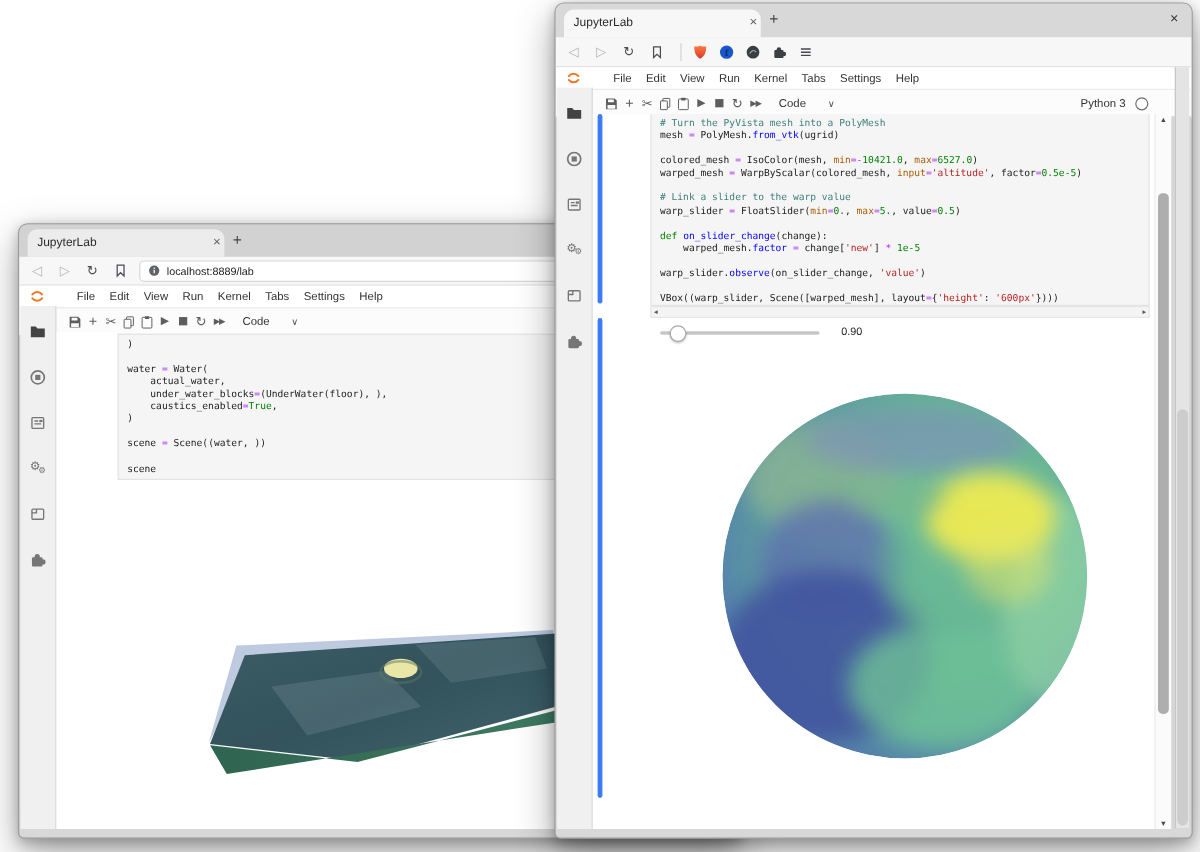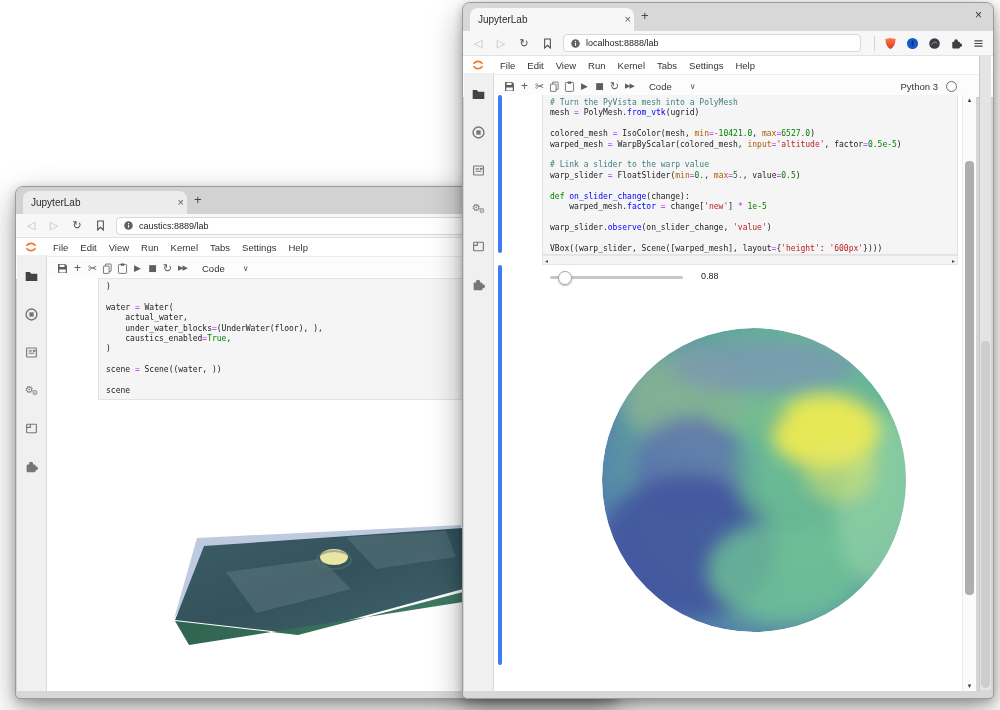--- a/index.html
+++ b/index.html
@@ -34,21 +34,21 @@
   .urlfield{flex:1;height:16px;background:#fff;border:1px solid #d8d8d8;border-radius:4px;
             display:flex;align-items:center;gap:5px;padding:0 6px;font-size:9px;color:#1d1d1d;min-width:0}
   .urlfield svg{width:11px;height:11px;flex:none}
   .urltext{white-space:nowrap;overflow:hidden}
   .actions{display:flex;align-items:center;gap:8px;margin-left:4px;padding-left:8px;
            border-left:1px solid #d2d2d2}
   .actions .ib svg{width:13px;height:13px}
 
   
   .menubar{position:relative;height:18px;background:#fff;border-bottom:1px solid #ececec;
-           display:flex;align-items:center;padding:0 8px;gap:1px;font-size:9.5px;color:#333}
+           display:flex;align-items:center;padding:0 8px;gap:12px;font-size:9.5px;color:#333}
   .jlogo{display:inline-flex;margin-right:8px}
   .jlogo svg{width:14px;height:14px}
   .menu-item{padding:0 6px}
   .toolbar{position:relative;height:22px;background:#fcfcfc;border-bottom:1px solid #c8c8c8;
            display:flex;align-items:center;padding:0 10px 0 40px}
   .tbicons{display:flex;align-items:center;gap:2px}
   .tbicons .ib{width:13px;color:#5e5e5e}
   .celltype{margin-left:13px;display:flex;align-items:center;gap:18px;font-size:9.5px;color:#333}
   .celltype .chev{color:#555;display:inline-flex}
   .kernel{margin-left:auto;display:flex;align-items:center;gap:8px;font-size:9.5px;color:#333;margin-right:26px}
@@ -140,21 +140,21 @@
         </span>
       </span>
     <span class="urlfield">
       <span style="display:inline-flex">
           <svg viewBox="0 0 16 16">
             <circle cx="8" cy="8" r="6.2" fill="#5f6368"></circle>
             <rect x="7.25" y="7" width="1.5" height="4.2" fill="#fff"></rect>
             <rect x="7.25" y="4.4" width="1.5" height="1.6" fill="#fff"></rect>
           </svg>
         </span>
-      <span class="urltext">caustics:8889/lab</span>
+      <span class="urltext">localhost:8889/lab</span>
     </span>
   </div>
   <div class="menubar">
     <span class="jlogo">
         <svg viewBox="0 0 16 16">
           <path d="M3.4 6.1a5.9 5.9 0 0 1 9.2 0" fill="none" stroke="#f37626" stroke-width="1.9" stroke-linecap="round"></path>
           <path d="M3.4 9.9a5.9 5.9 0 0 0 9.2 0" fill="none" stroke="#f37626" stroke-width="1.9" stroke-linecap="round"></path>
         </svg>
       </span>
     <span style="display:flex">
@@ -305,30 +305,20 @@
         </span>
         <span class="ib">
           <span class="g" style="font-size:11px;font-family:'DejaVu Sans',sans-serif">↻</span>
         </span>
         <span class="ib">
           <svg viewBox="0 0 16 16">
             <path d="M4.5 2.5h7v11L8 10.2l-3.5 3.3z" fill="none" stroke="currentColor" stroke-width="1.3"></path>
           </svg>
         </span>
       </span>
-    <span class="urlfield">
-      <span style="display:inline-flex">
-          <svg viewBox="0 0 16 16">
-            <circle cx="8" cy="8" r="6.2" fill="#5f6368"></circle>
-            <rect x="7.25" y="7" width="1.5" height="4.2" fill="#fff"></rect>
-            <rect x="7.25" y="4.4" width="1.5" height="1.6" fill="#fff"></rect>
-          </svg>
-        </span>
-      <span class="urltext">localhost:8888/lab</span>
-    </span>
     <span class="actions">
         <span class="ib">
           <svg viewBox="0 0 16 16">
             <defs>
               <linearGradient id="shg" x1="0" y1="0" x2="0" y2="1">
                 <stop offset="0" stop-color="#ff7a45"></stop>
                 <stop offset="1" stop-color="#d93a23"></stop>
               </linearGradient>
             </defs>
             <path d="M8 1.3c2.3.8 4.6 1 6.2.8-.2 6-1.5 10-6.2 12.6C3.3 12.1 2 8.1 1.8 2.1c1.6.2 3.9 0 6.2-.8z" fill="url(#shg)"></path>
@@ -469,21 +459,21 @@
     <div class="cell">
       <pre class="code"><div class="cl"><span class="tk-c"># Turn the PyVista mesh into a PolyMesh</span></div><div class="cl"><span class="tk-p">mesh </span><span class="tk-o">=</span><span class="tk-p"> PolyMesh.</span><span class="tk-f">from_vtk</span><span class="tk-p">(ugrid)</span></div><div class="cl"></div><div class="cl"><span class="tk-p">colored_mesh </span><span class="tk-o">=</span><span class="tk-p"> IsoColor(mesh, </span><span class="tk-b">min</span><span class="tk-o">=-</span><span class="tk-n">10421.0</span><span class="tk-p">, </span><span class="tk-b">max</span><span class="tk-o">=</span><span class="tk-n">6527.0</span><span class="tk-p">)</span></div><div class="cl"><span class="tk-p">warped_mesh </span><span class="tk-o">=</span><span class="tk-p"> WarpByScalar(colored_mesh, </span><span class="tk-b">input</span><span class="tk-o">=</span><span class="tk-s">'altitude'</span><span class="tk-p">, factor</span><span class="tk-o">=</span><span class="tk-n">0.5e-5</span><span class="tk-p">)</span></div><div class="cl"></div><div class="cl"><span class="tk-c"># Link a slider to the warp value</span></div><div class="cl"><span class="tk-p">warp_slider </span><span class="tk-o">=</span><span class="tk-p"> FloatSlider(</span><span class="tk-b">min</span><span class="tk-o">=</span><span class="tk-n">0.</span><span class="tk-p">, </span><span class="tk-b">max</span><span class="tk-o">=</span><span class="tk-n">5.</span><span class="tk-p">, value</span><span class="tk-o">=</span><span class="tk-n">0.5</span><span class="tk-p">)</span></div><div class="cl"></div><div class="cl"><span class="tk-k">def</span><span class="tk-p"> </span><span class="tk-f">on_slider_change</span><span class="tk-p">(change):</span></div><div class="cl"><span class="tk-p">    warped_mesh.</span><span class="tk-f">factor</span><span class="tk-p"> </span><span class="tk-o">=</span><span class="tk-p"> change[</span><span class="tk-s">'new'</span><span class="tk-p">] </span><span class="tk-o">*</span><span class="tk-p"> </span><span class="tk-n">1e-5</span></div><div class="cl"></div><div class="cl"><span class="tk-p">warp_slider.</span><span class="tk-f">observe</span><span class="tk-p">(on_slider_change, </span><span class="tk-s">'value'</span><span class="tk-p">)</span></div><div class="cl"></div><div class="cl"><span class="tk-p">VBox((warp_slider, Scene([warped_mesh], layout</span><span class="tk-o">=</span><span class="tk-p">{</span><span class="tk-s">'height'</span><span class="tk-p">: </span><span class="tk-s">'600px'</span><span class="tk-p">})))</span></div></pre>
     </div>
     <div class="hscroll">
       <span>◂</span>
       <span>▸</span>
     </div>
     <div class="slider-row">
       <div class="strack"></div>
       <div class="shandle"></div>
-      <div class="sval">0.88</div>
+      <div class="sval">0.90</div>
     </div>
 
     <svg class="globe" viewBox="0 0 322 322">
       <defs>
         <radialGradient id="gb" cx="0.62" cy="0.4" r="0.85">
           <stop offset="0" stop-color="#7ecb9c"></stop>
           <stop offset="0.45" stop-color="#66b397"></stop>
           <stop offset="0.75" stop-color="#5584ab"></stop>
           <stop offset="1" stop-color="#4b5fa6"></stop>
         </radialGradient>

